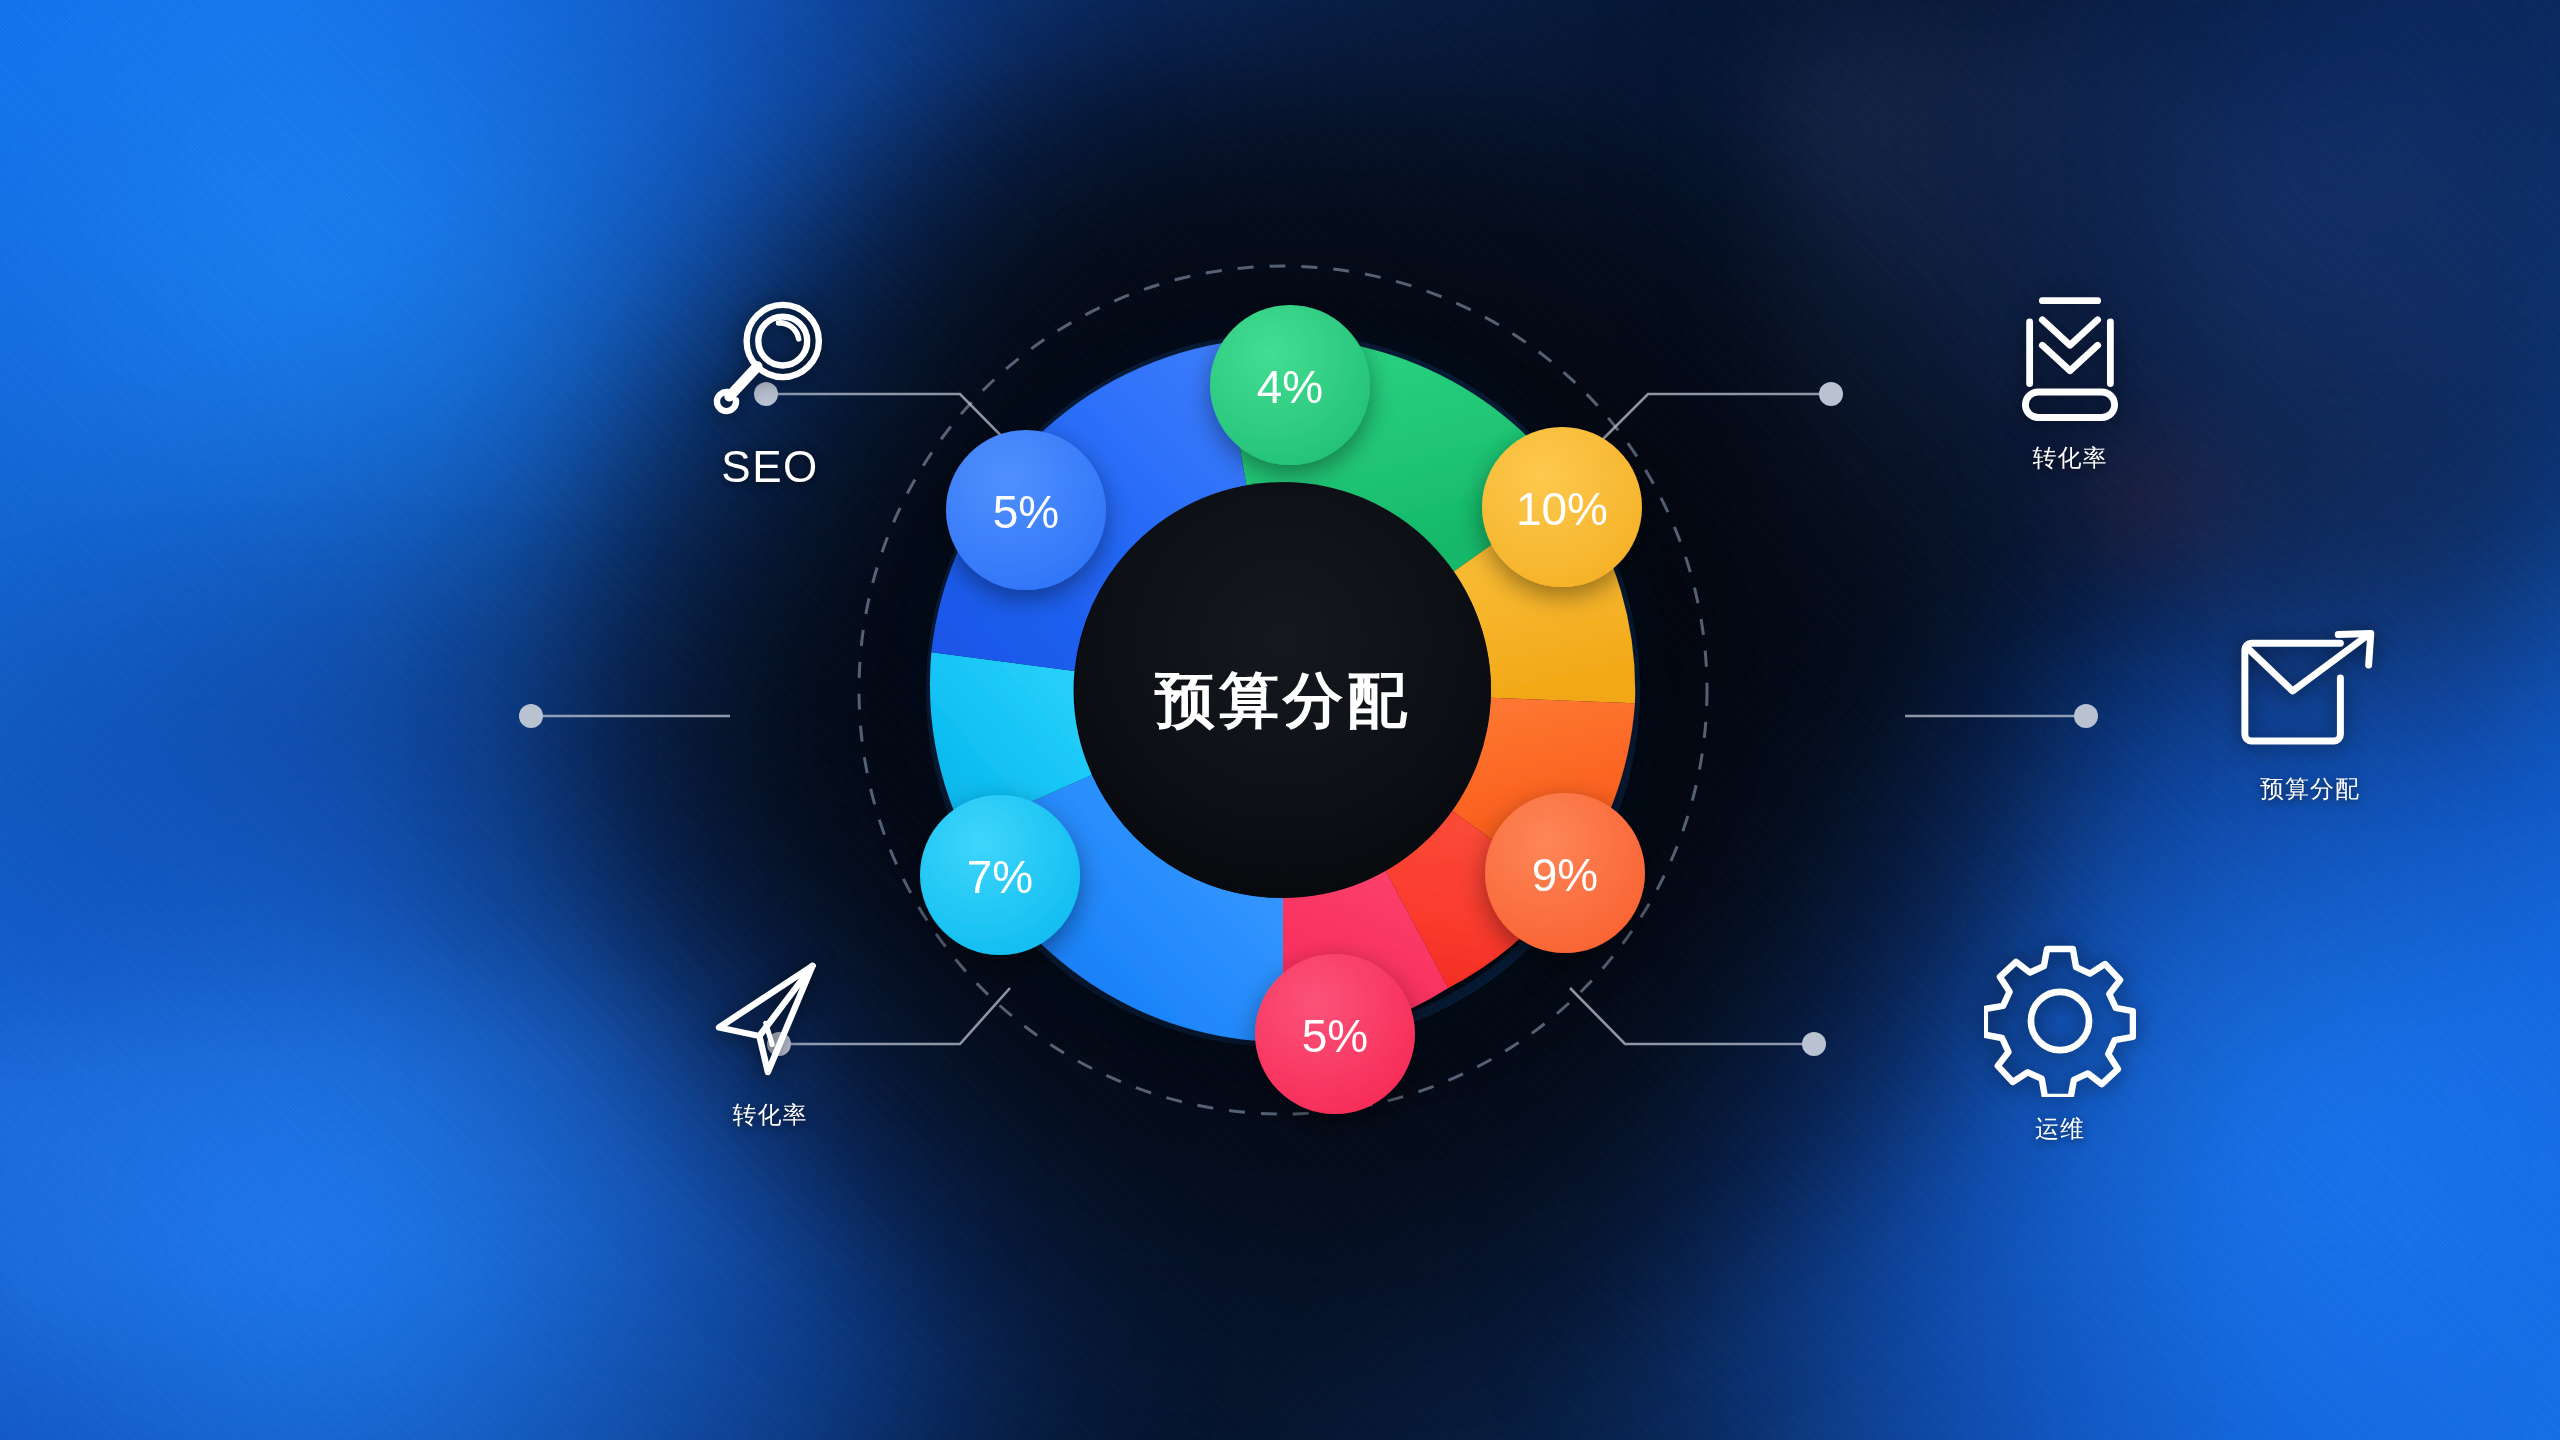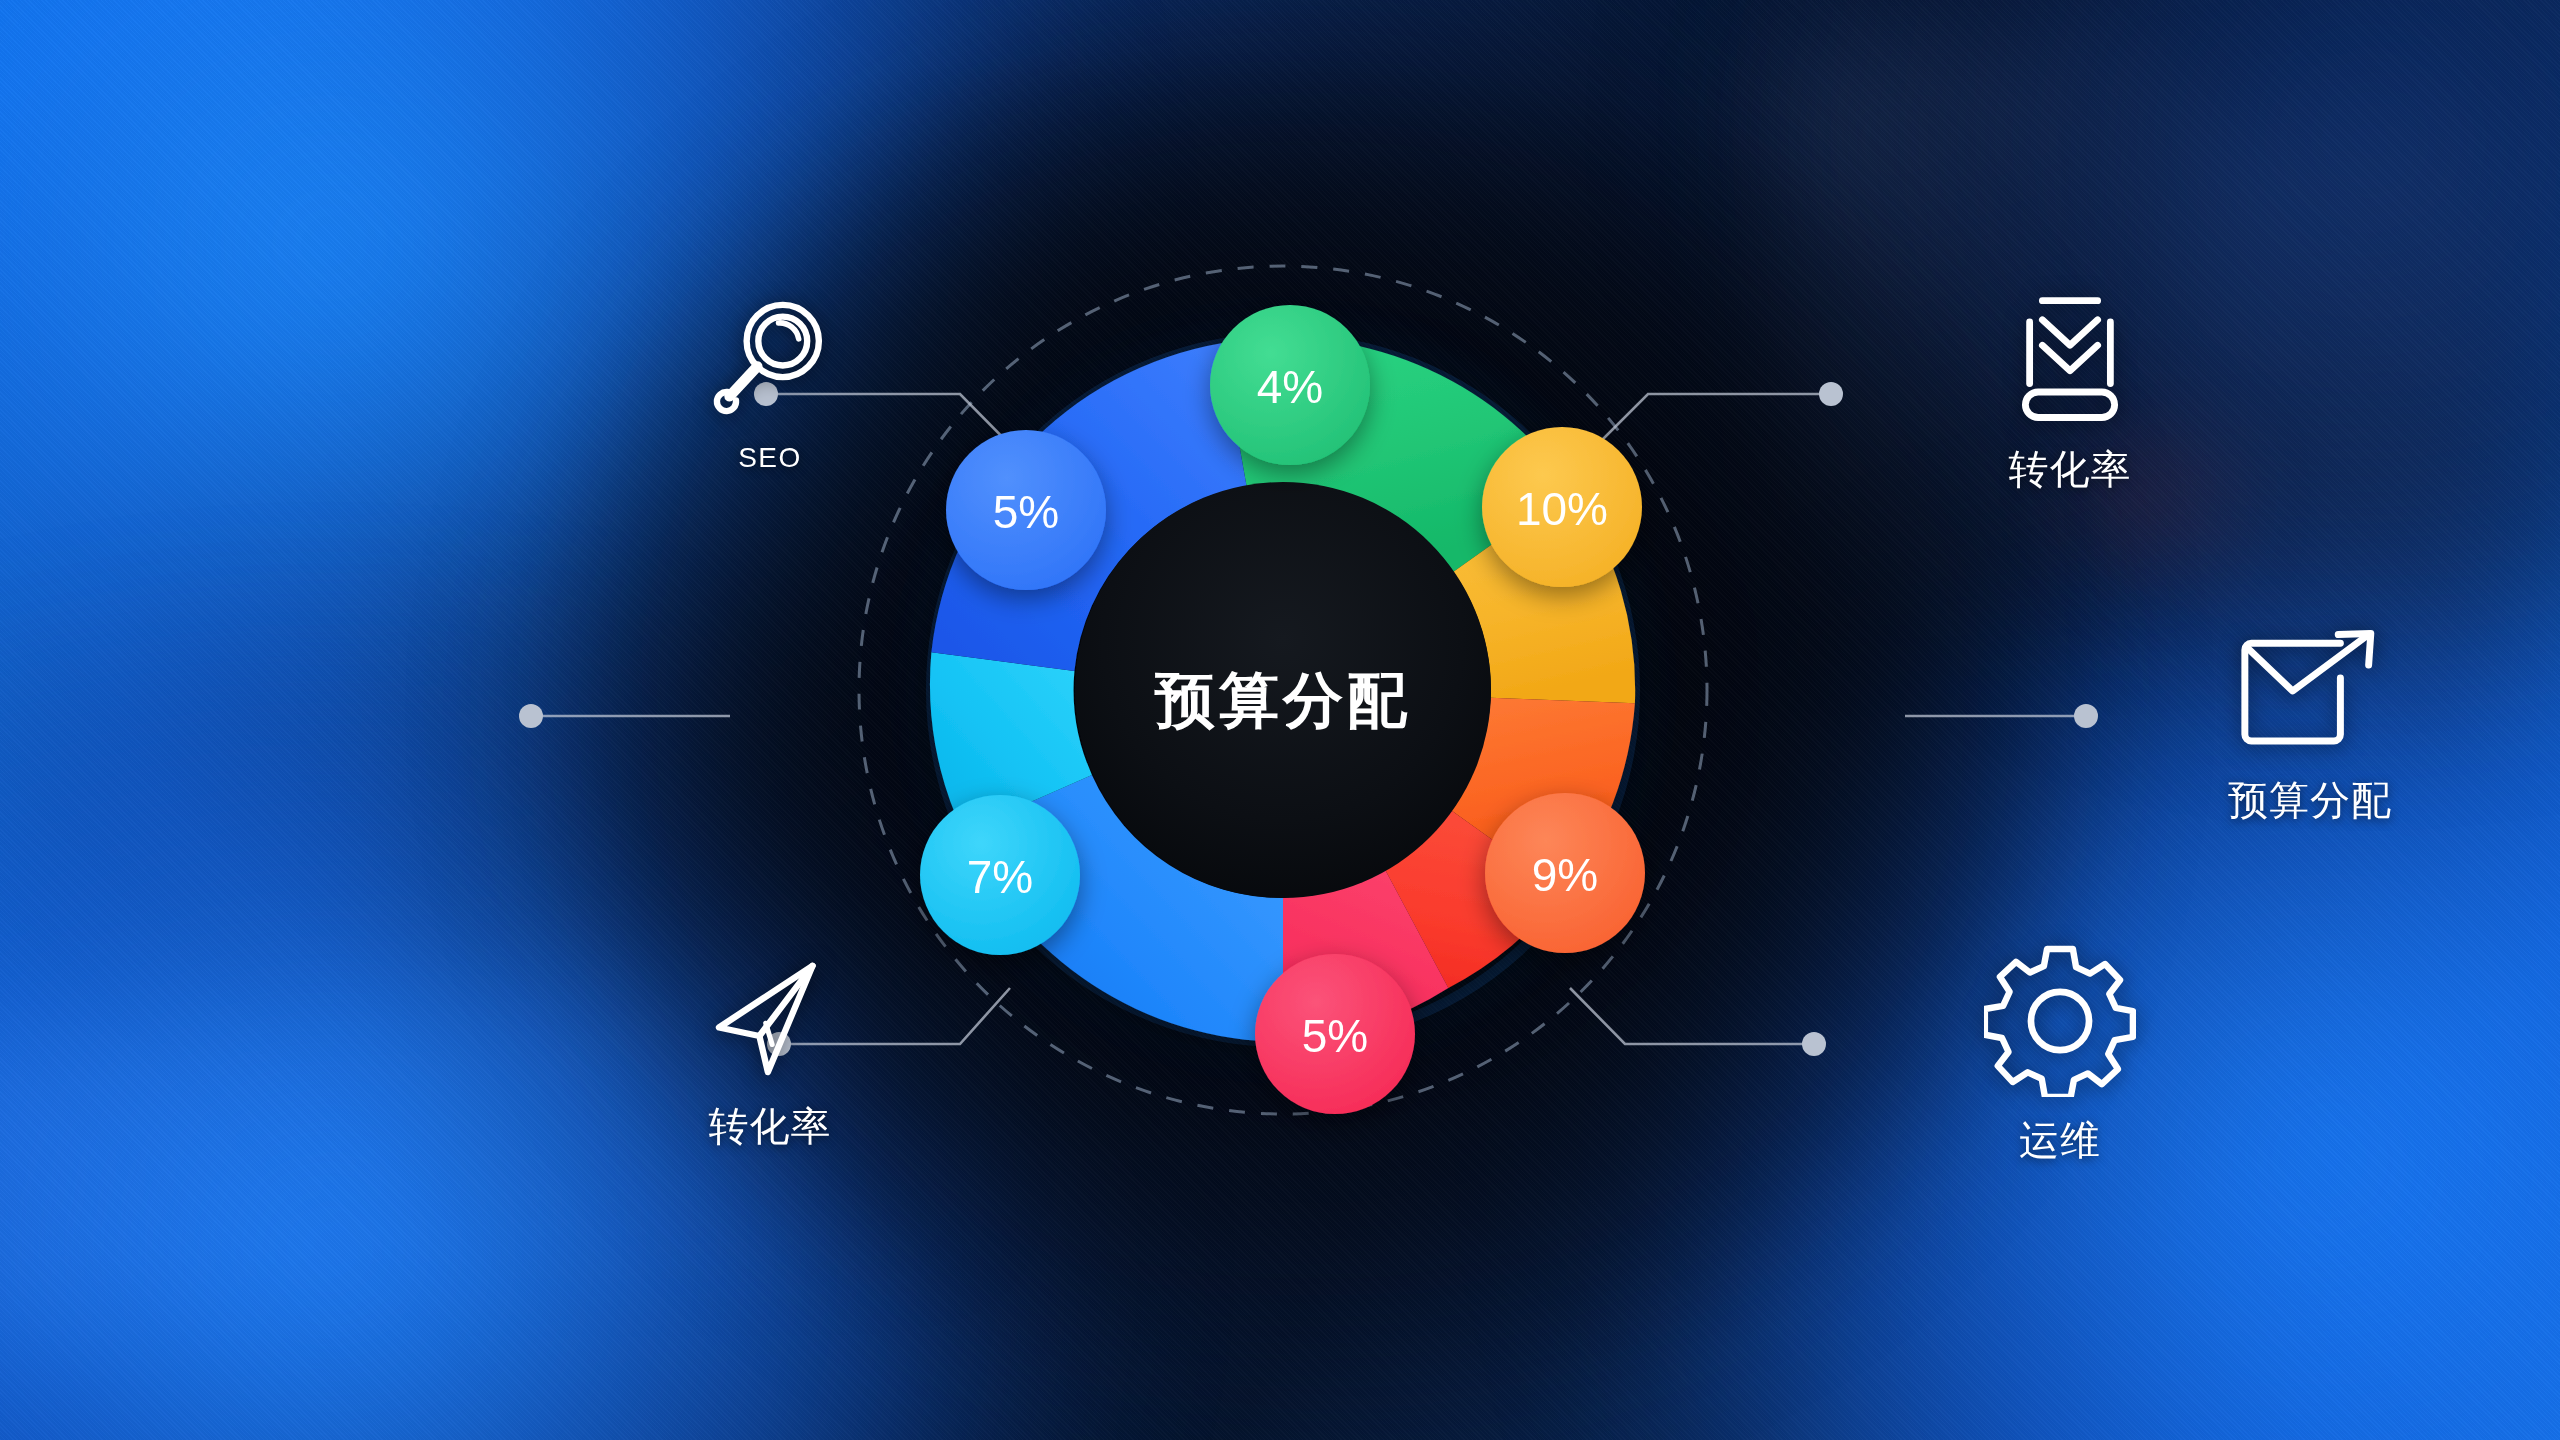--- a/index.html
+++ b/index.html
@@ -89,26 +89,26 @@
   .label-group { position:absolute; text-align:center; }
   .label-icon {
     display:block;
     margin:0 auto;
     filter:drop-shadow(0 2px 10px rgba(0,0,0,0.55));
   }
   .label-text {
     display:block;
     margin-top:16px;
     color:#ffffff;
-    font-size:40px;
+    font-size:24px;
     letter-spacing:1px;
     white-space:nowrap;
     text-shadow:0 2px 10px rgba(0,0,0,0.65);
   }
-  .label-text.latin { font-size:28px; letter-spacing:1.5px; }
+  .label-text.latin { font-size:44px; letter-spacing:1.5px; }
 
   
   #lbl-seo       { left:640px;  top:290px;  width:260px; }
   #lbl-voice     { left:370px;  top:590px;  width:260px; }
   #lbl-leadsend  { left:640px;  top:955px;  width:260px; }
   #lbl-convert   { left:1940px; top:290px;  width:260px; }
   #lbl-adbuy     { left:2160px; top:625px;  width:300px; }
   #lbl-ops       { left:1930px; top:945px;  width:260px; }
 </style>
 </head>

